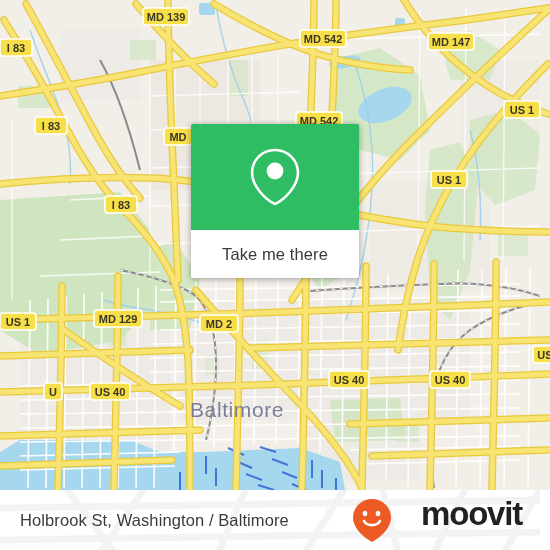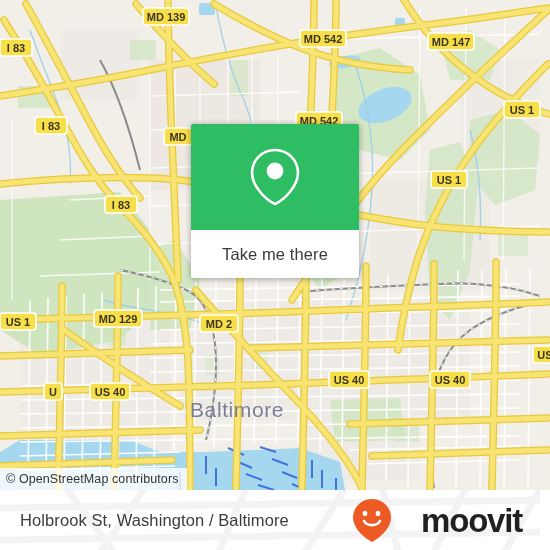--- a/index.html
+++ b/index.html
@@ -111,21 +111,21 @@
     position: relative;
     font-size: 16.5px;
     color: #3c3c3c;
     letter-spacing: 0.1px;
     white-space: nowrap;
     z-index: 2;
   }
   #brand {
     position: relative;
     display: flex;
-    align-items: center;
+    align-items: flex-start;
     z-index: 2;
     gap: 27px;
   }
   #brand-word {
     font-size: 33px;
     font-weight: bold;
     color: #23201f;
     letter-spacing: -1.2px;
     line-height: 1;
     margin-left: 1px;
@@ -464,23 +464,20 @@
               <text class="shield-text" x="450" y="383.5" text-anchor="middle">US 40</text>
             </g>
             <g>
               <rect x="533" y="346" width="24" height="17" rx="3" fill="#f7df4a" stroke="#ffffff" stroke-width="1.6"></rect>
               <text class="shield-text" x="545" y="358.5" text-anchor="middle">US</text>
             </g>
           </g>
       </g>
     </svg>
 
-    <div class="attrib">
-      <span>© OpenStreetMap contributors</span>
-    </div>
   </div>
 
   <div id="callout">
     <div id="callout-green">
       <svg width="52" height="62" viewBox="0 0 52 62">
         <path d="M26 4 C13.3 4 3 14.1 3 26.6 C3 40.5 17 54 26 58 C35 54 49 40.5 49 26.6 C49 14.1 38.7 4 26 4 Z" fill="none" stroke="#ffffff" stroke-width="2.6" stroke-linejoin="round"></path>
         <circle cx="26" cy="25" r="8.4" fill="#ffffff"></circle>
       </svg>
     </div>
     <div id="callout-white">

